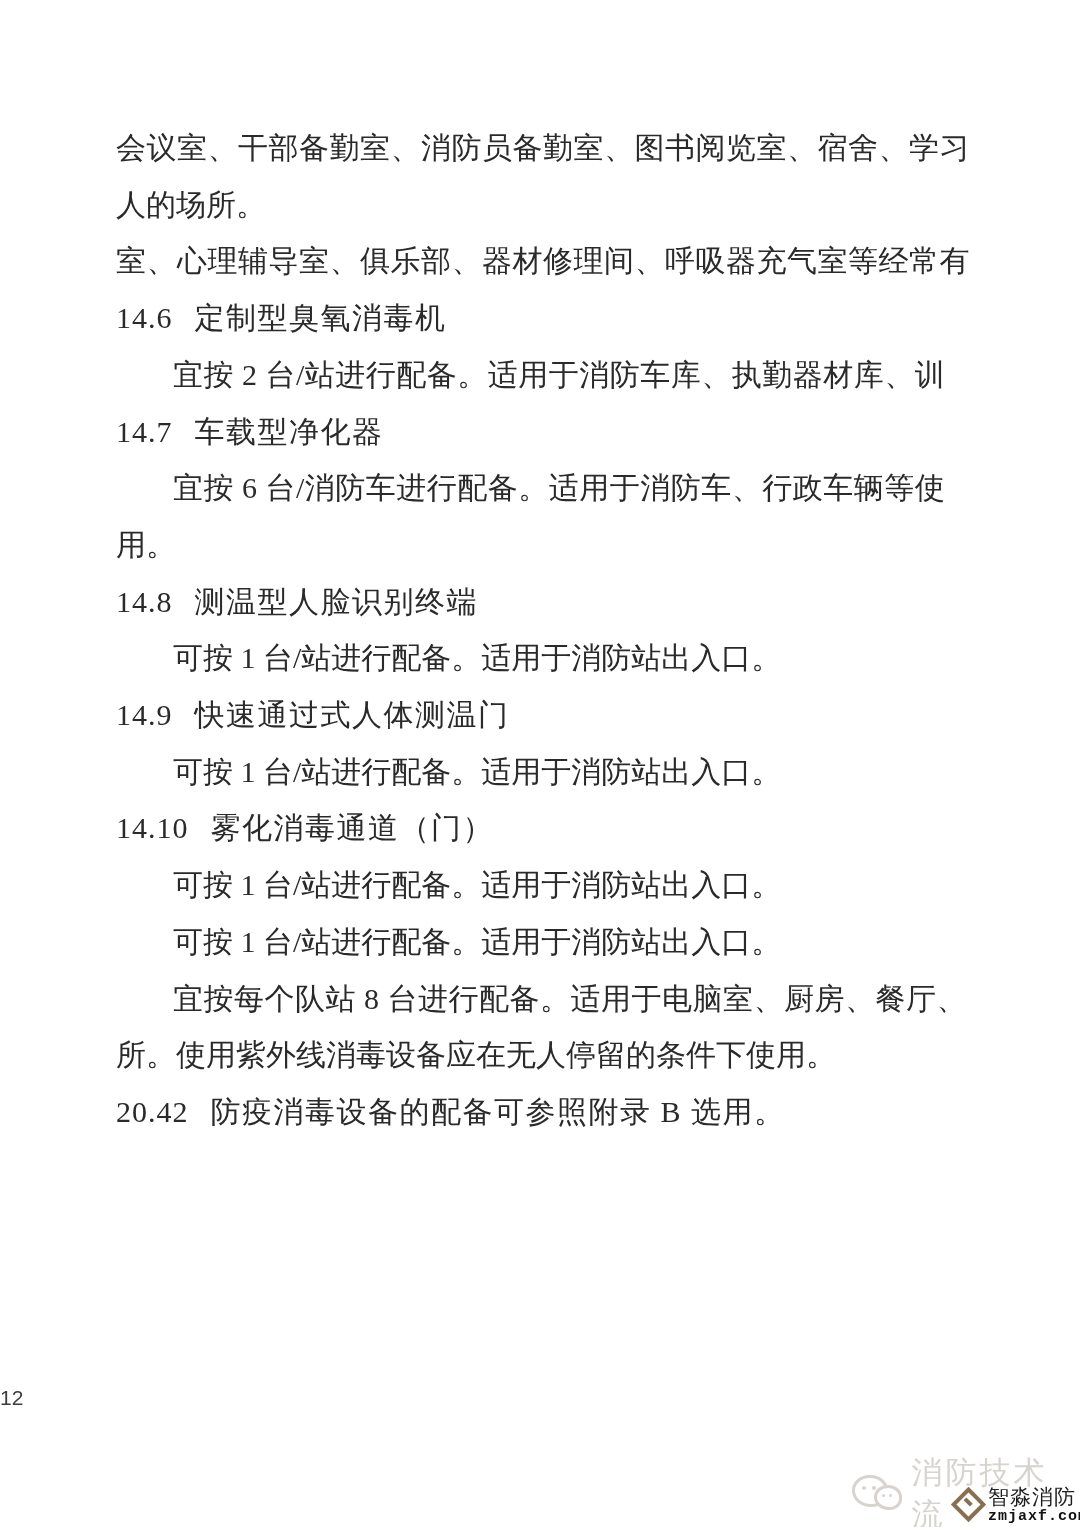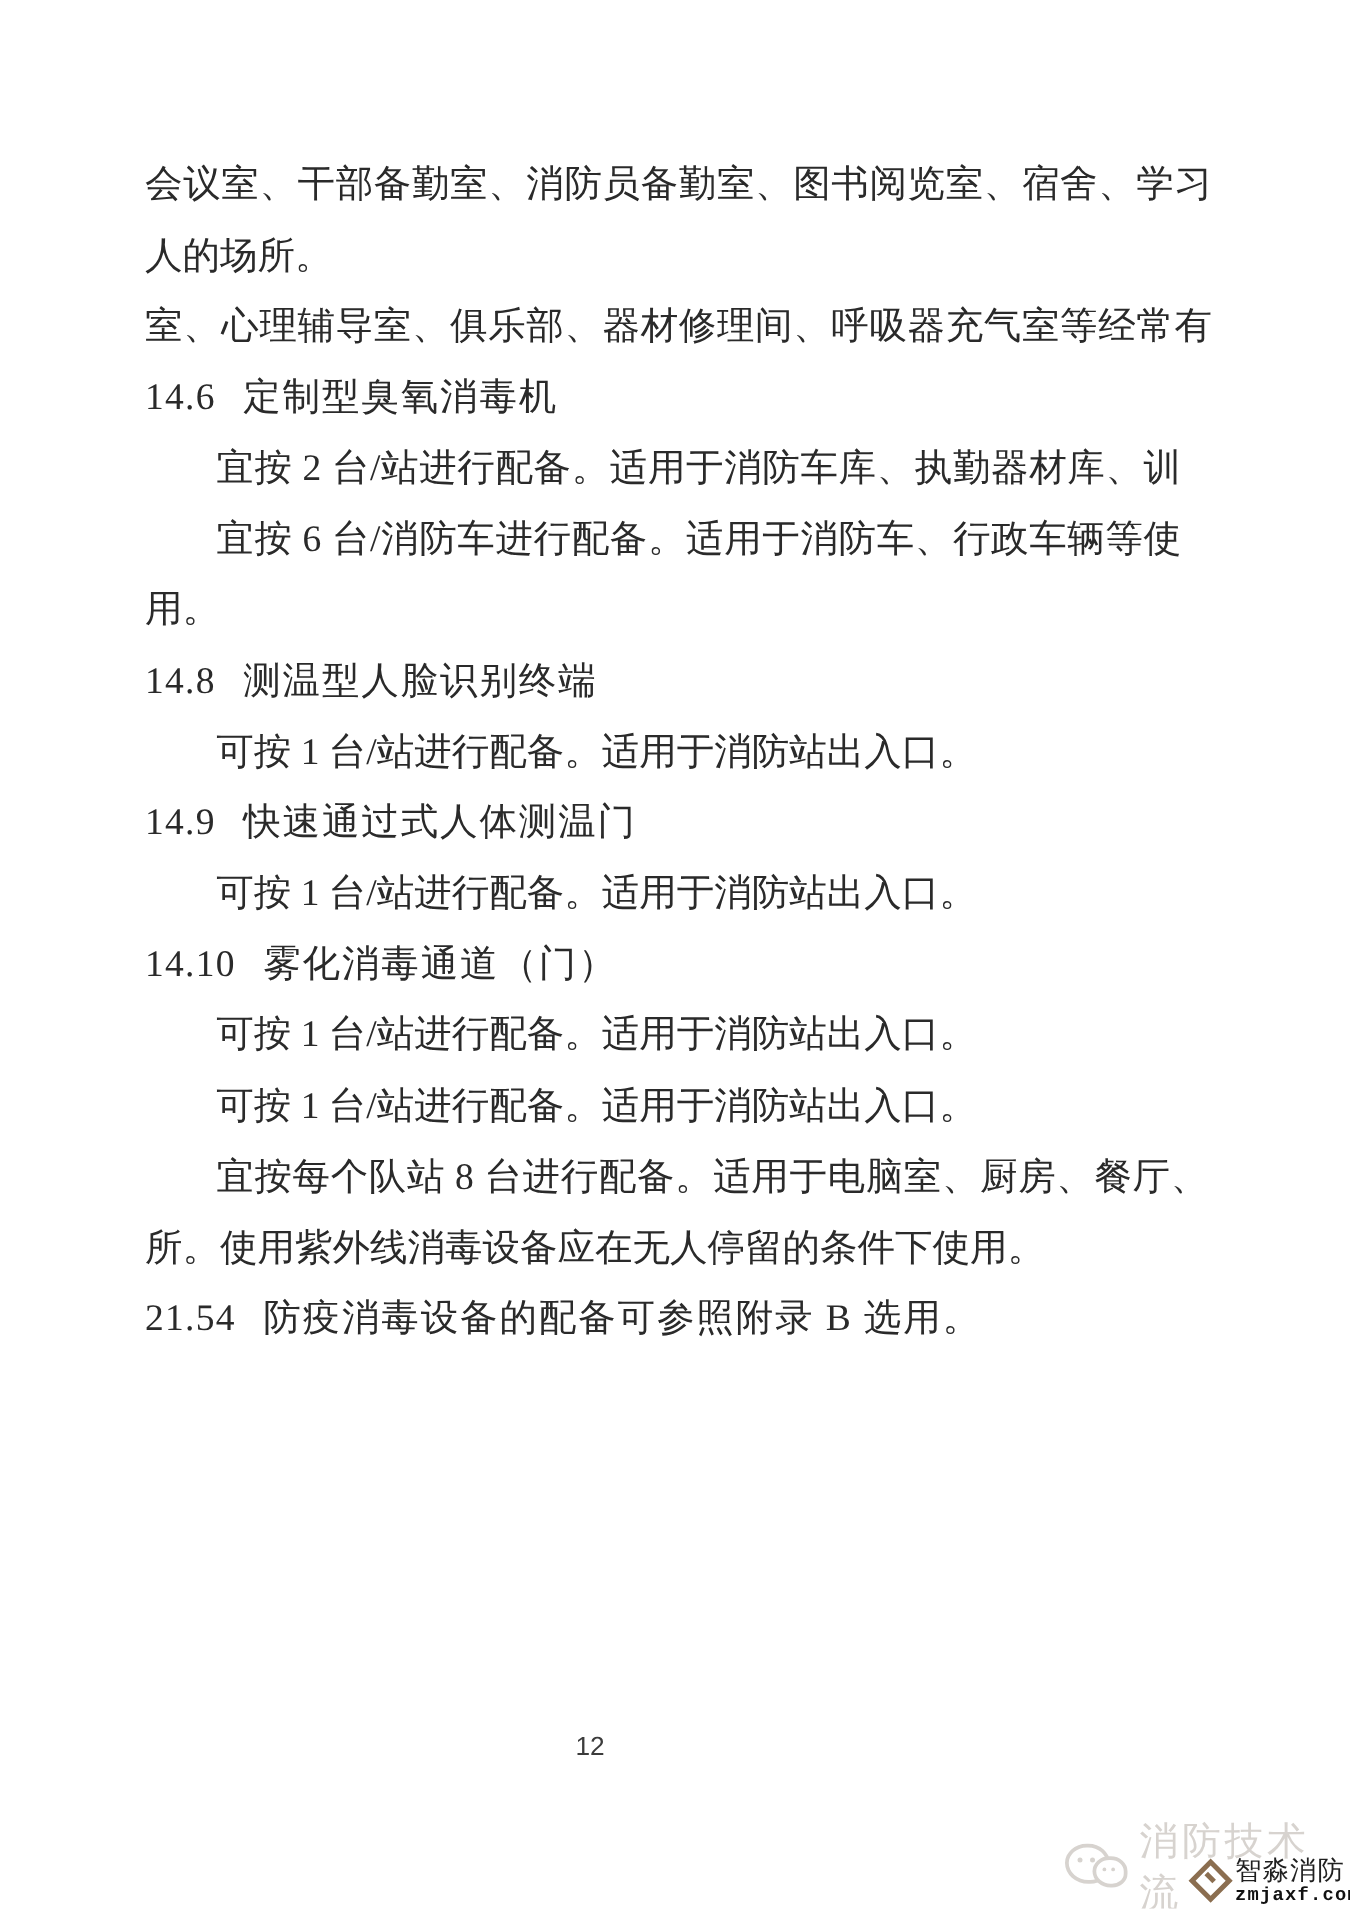--- a/index.html
+++ b/index.html
@@ -29,21 +29,20 @@
   .heading .hnum{
     display:inline-block;
     margin-right:22px;
     letter-spacing:1px;
   }
   .heading{letter-spacing:1.5px;}
   .page-number{
     position:absolute;
     left:0;top:1386px;
     width:944px;
-    text-align:center;
     font-size:21px;
     color:#3c3c3c;
     font-family:"Liberation Sans","DejaVu Sans",sans-serif;
   }
   
   .wm-wechat{
     position:absolute;
     left:852px;top:1452px;
     display:flex;align-items:center;
     color:#d7d3cf;
@@ -111,32 +110,33 @@
 <body>
 
 <div class="page">
 
   <div class="text-block" id="text-block">
       <div class="line flush stretch">会议室、干部备勤室、消防员备勤室、图书阅览室、宿舍、学习</div>
       <div class="line flush">人的场所。</div>
       <div class="line flush stretch">室、心理辅导室、俱乐部、器材修理间、呼吸器充气室等经常有</div>
       <div class="line heading"><span class="hnum">14.6</span><span>定制型臭氧消毒机</span></div>
       <div class="line indent stretch">宜按 2 台/站进行配备。适用于消防车库、执勤器材库、训</div>
+      <div class="line heading"><span class="hnum">14.7</span><span>车载型净化器</span></div>
       <div class="line indent stretch">宜按 6 台/消防车进行配备。适用于消防车、行政车辆等使</div>
       <div class="line flush">用。</div>
       <div class="line heading"><span class="hnum">14.8</span><span>测温型人脸识别终端</span></div>
       <div class="line indent">可按 1 台/站进行配备。适用于消防站出入口。</div>
       <div class="line heading"><span class="hnum">14.9</span><span>快速通过式人体测温门</span></div>
       <div class="line indent">可按 1 台/站进行配备。适用于消防站出入口。</div>
       <div class="line heading"><span class="hnum">14.10</span><span>雾化消毒通道（门）</span></div>
       <div class="line indent">可按 1 台/站进行配备。适用于消防站出入口。</div>
       <div class="line indent">可按 1 台/站进行配备。适用于消防站出入口。</div>
       <div class="line indent stretch">宜按每个队站 8 台进行配备。适用于电脑室、厨房、餐厅、</div>
       <div class="line flush">所。使用紫外线消毒设备应在无人停留的条件下使用。</div>
-      <div class="line heading"><span class="hnum">21.54</span><span>防疫消毒设备的配备可参照附录 B 选用。</span></div>
+      <div class="line heading"><span class="hnum">20.42</span><span>防疫消毒设备的配备可参照附录 B 选用。</span></div>
     </div>
 
   <div class="page-number">12</div>
 
   <div class="wm-wechat">
     <span class="bubble-wrap">
       <span class="bubble big">
           <span class="eye l"></span>
           <span class="eye r"></span>
         </span>

